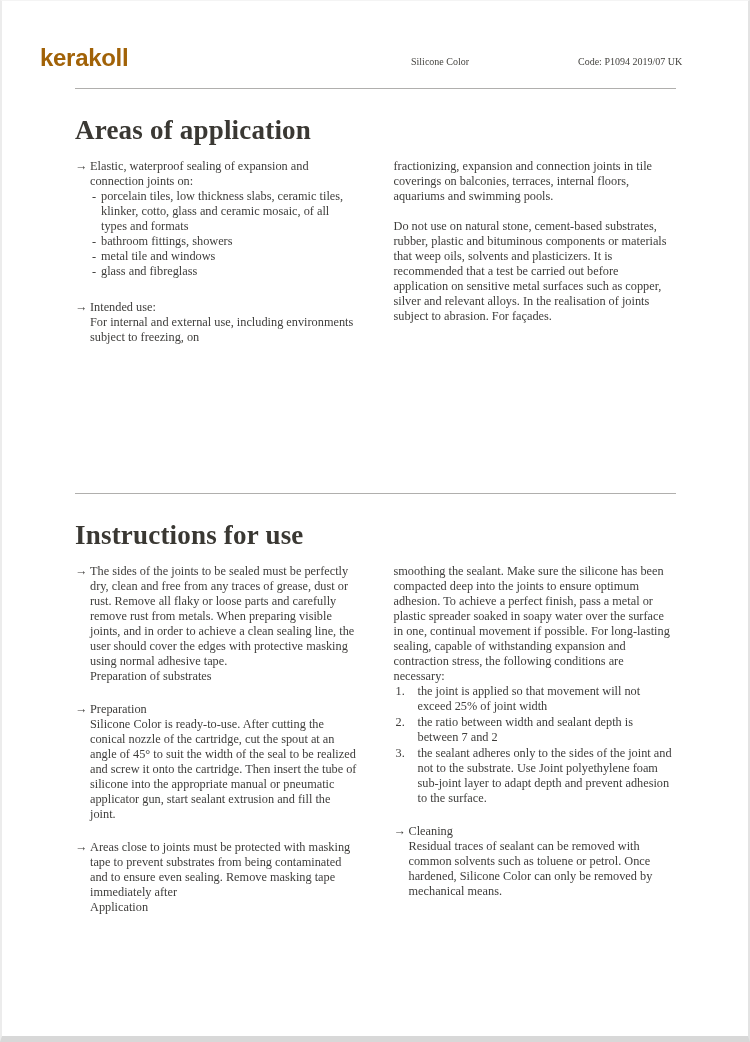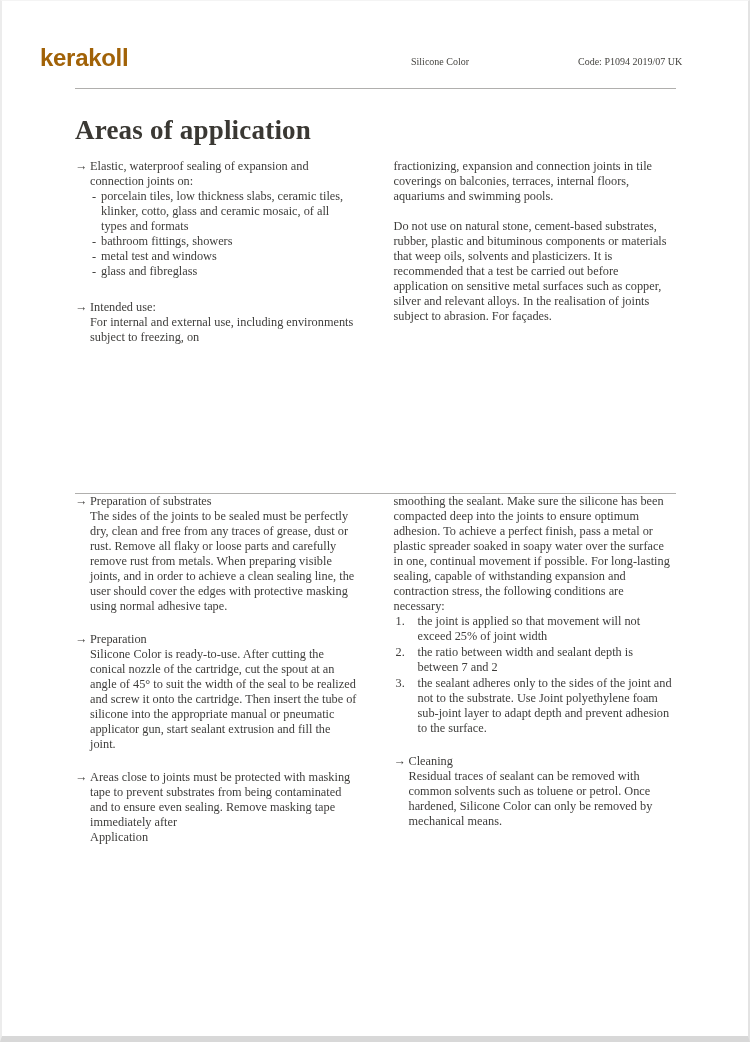--- a/index.html
+++ b/index.html
@@ -69,21 +69,21 @@
         <div class="sub">
           <span class="dash">-</span>
           <span>porcelain tiles, low thickness slabs, ceramic tiles, klinker, cotto, glass and ceramic mosaic, of all types and formats</span>
         </div>
         <div class="sub">
           <span class="dash">-</span>
           <span>bathroom fittings, showers</span>
         </div>
         <div class="sub">
           <span class="dash">-</span>
-          <span>metal test and windows</span>
+          <span>metal tile and windows</span>
         </div>
         <div class="sub">
           <span class="dash">-</span>
           <span>glass and fibreglass</span>
         </div>
       </div>
       <div class="block bullet gap-lg">
         <span class="arrow">→</span>
         <div>Intended use:</div>
         <div>For internal and external use, including environments subject to freezing, on</div>
@@ -91,26 +91,27 @@
     </div>
     <div class="col">
       <p class="para">fractionizing, expansion and connection joints in tile coverings on balconies, terraces, internal floors, aquariums and swimming pools.</p>
       <p class="para">Do not use on natural stone, cement-based substrates, rubber, plastic and bituminous components or materials that weep oils, solvents and plasticizers. It is recommended that a test be carried out before application on sensitive metal surfaces such as copper, silver and relevant alloys. In the realisation of joints subject to abrasion. For façades.</p>
     </div>
   </div>
 </div>
 
 <div class="section" id="sec2">
   <hr class="rule">
+  <h1>Instructions for use</h1>
   <div class="cols">
     <div class="col">
       <div class="block bullet">
         <span class="arrow">→</span>
+        <div>The sides of the joints to be sealed must be perfectly dry, clean and free from any traces of grease, dust or rust. Remove all flaky or loose parts and carefully remove rust from metals. When preparing visible joints, and in order to achieve a clean sealing line, the user should cover the edges with protective masking using normal adhesive tape.</div>
         <div>Preparation of substrates</div>
-        <div>The sides of the joints to be sealed must be perfectly dry, clean and free from any traces of grease, dust or rust. Remove all flaky or loose parts and carefully remove rust from metals. When preparing visible joints, and in order to achieve a clean sealing line, the user should cover the edges with protective masking using normal adhesive tape.</div>
       </div>
       <div class="block bullet gap-md">
         <span class="arrow">→</span>
         <div>Preparation</div>
         <div>Silicone Color is ready-to-use. After cutting the conical nozzle of the cartridge, cut the spout at an angle of 45° to suit the width of the seal to be realized and screw it onto the cartridge. Then insert the tube of silicone into the appropriate manual or pneumatic applicator gun, start sealant extrusion and fill the joint.</div>
       </div>
       <div class="block bullet gap-md">
         <span class="arrow">→</span>
         <div>Areas close to joints must be protected with masking tape to prevent substrates from being contaminated and to ensure even sealing. Remove masking tape immediately after</div>
         <div>Application</div>

